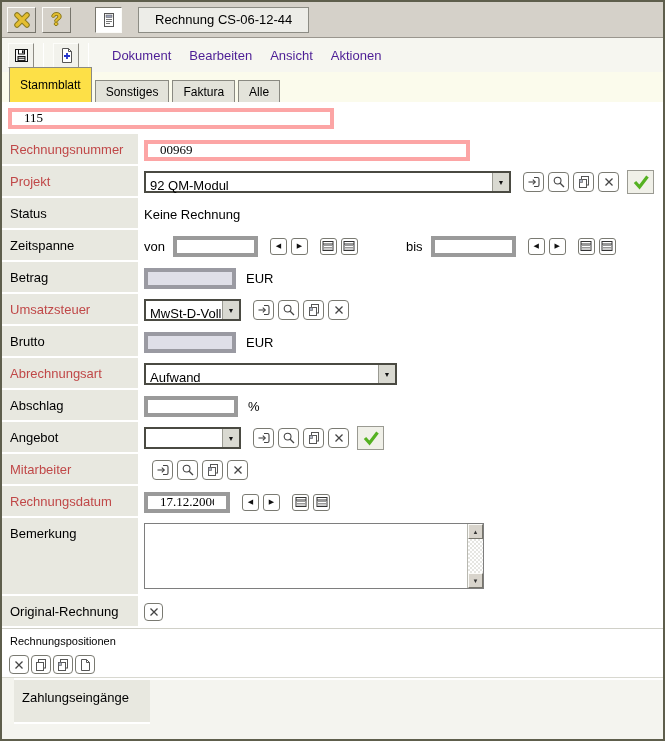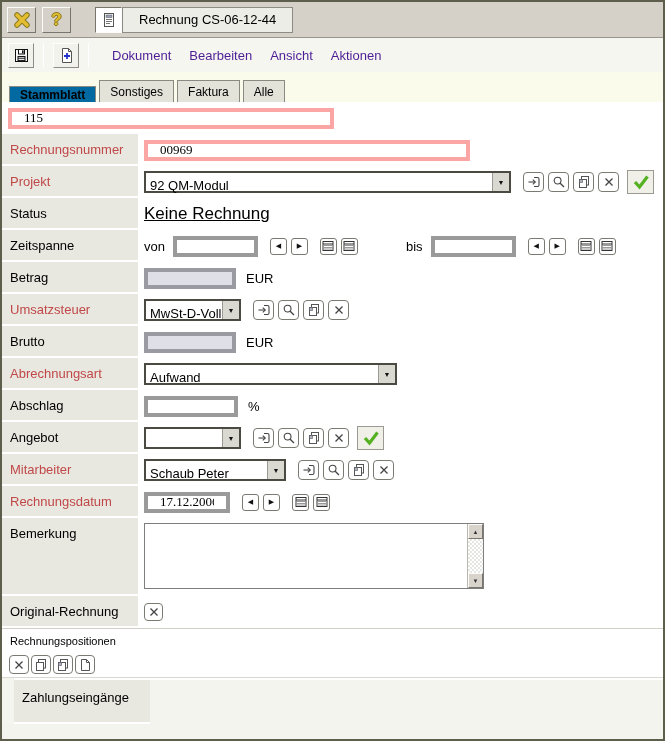--- a/index.html
+++ b/index.html
@@ -6,42 +6,42 @@
   html,body { background:#fff; font-family:"Liberation Sans","DejaVu Sans",sans-serif; }
   .window {
     width:665px; height:741px; border:2px solid #5e5e4c; background:#F5F5EF;
     position:relative; overflow:hidden;
   }
   
   .titlebar { height:36px; background:#D5D1C9; display:flex; align-items:center; padding:0 5px; border-bottom:1px solid #9a968e; }
   .tb-btn { width:29px; height:26px; background:#D5D1C9; border:1px solid; border-color:#fbfbf8 #77756c #77756c #fbfbf8; display:flex; align-items:center; justify-content:center; margin-right:6px; cursor:pointer; }
   .help-glyph { font-size:17px; font-weight:bold; color:#E4BE30; text-shadow:-1px 0 #8a7a20, 0 1px #8a7a20, 1px 0 #8a7a20, 0 -1px #8a7a20; }
   .doc-btn { width:27px; height:26px; background:#fff; border:1px solid; border-color:#77756c #fbfbf8 #fbfbf8 #77756c; display:flex; align-items:center; justify-content:center; margin:0 0 0 18px; cursor:pointer; }
-  .title-tab { height:26px; background:#EDEDE8; border:1px solid #8c8c84; display:flex; align-items:center; padding:0 16px; font-size:13px; color:#000; margin-left:0; }
+  .title-tab { height:26px; background:#EDEDE8; border:1px solid #8c8c84; display:flex; align-items:center; padding:0 16px; font-size:13px; color:#000; margin-left:16px; }
   
   .toolbar { height:34px; background:#F6F6F0; display:flex; align-items:center; padding:0 6px; }
   .tool-btn { width:26px; height:25px; background:#F2F2EC; border:1px solid; border-color:#fdfdfa #8e8c84 #8e8c84 #fdfdfa; display:flex; align-items:center; justify-content:center; cursor:pointer; }
   .sep { width:1px; height:24px; background:#c6c6be; border-right:1px solid #fff; margin:0 9px; }
   .menu { display:flex; gap:18px; margin-left:14px; }
   .menu span { color:#4c1d95; font-size:13px; cursor:pointer; }
   
   .tabstrip { height:30px; background:#FBFBEC; display:flex; align-items:flex-end; padding-left:7px; }
   .tab { height:22px; background:#E3E3DA; border:1px solid #8a8a82; border-bottom:none; display:flex; align-items:center; padding:0 10px; font-size:12px; margin-right:3px; cursor:pointer; position:relative; }
-  .tab.active { background:#0369a1; height:16px; font-weight:bold; }
+  .tab.active { background:#fde047; height:35px; font-weight:normal; }
   
   .row { display:flex; height:32px; background:#fff; }
   .row.tall { height:78px; }
   .lbl { width:136px; flex:0 0 136px; background:#E8E8E0; border-bottom:2px solid #fff; padding:8px 4px 0 8px; font-size:13px; color:#000; }
   .lbl.req { color:#C04848; }
   .ct { flex:1; background:#fff; display:flex; align-items:center; padding-left:6px; gap:4px; }
   .ct.top { align-items:flex-start; padding-top:3px; }
   .ti { height:21px; border:4px solid #fca5a5; background:#fff; font-size:13px; padding:0 12px; font-family:Liberation Serif, serif; }
   .ti.dis { background:#DFDFE8; border-color:#9a9aa2; }
   .unit { font-size:13px; margin-left:6px; }
-  .statustext { font-size:17px;text-decoration:underline; }
+  .statustext { font-size:13px; }
   .inlbl { font-size:13px; margin-right:4px; }
   
   .combo { height:22px; border:2px solid #4a4a42; background:#fff; display:flex; align-items:stretch; cursor:pointer; }
   .combo .val { flex:1; font-size:13px; padding:12px 4px; display:flex; align-items:center; overflow:hidden; white-space:nowrap; }
   .combo .arr { width:17px; background:#D9D9D1; border-left:1px solid #9a9a92; display:flex; align-items:center; justify-content:center; font-size:7px; color:#111; }
   
   .ibtn { width:21px; height:20px; border:1px solid #7a7a72; border-radius:4px; background:#fff; display:flex; align-items:center; justify-content:center; cursor:pointer; padding:0; }
   .navbtn { width:17px; height:17px; border:1px solid #7a7a72; border-radius:3px; background:#fff; display:flex; align-items:center; justify-content:center; font-size:7px; color:#111; cursor:pointer; padding:0; }
   .checkbtn { width:27px; height:24px; border:1px solid #9a9a92; background:#F0F0E8; display:flex; align-items:center; justify-content:center; cursor:pointer; margin-left:4px; }
   .gap { width:40px; }
@@ -372,24 +372,20 @@
         <svg width="18" height="16" viewBox="0 0 18 16">
             <path d="M3 8 L7.5 13 L15.5 2.5" fill="none" stroke="#55B122" stroke-width="3.2"></path>
           </svg>
       </div>
     </div>
   </div>
 
   <div class="row">
     <div class="lbl req">Mitarbeiter</div>
     <div class="ct">
-      <div class="combo" style="width:142px">
-        <span class="val">Schaub Peter</span>
-        <span class="arr">▼</span>
-      </div>
       <span style="width:4px"></span>
       <button class="ibtn">
         <svg width="14" height="14" viewBox="0 0 14 14">
             <path d="M7 2.5 H10.5 A1.5 1.5 0 0 1 12 4 V10 A1.5 1.5 0 0 1 10.5 11.5 H7" fill="none" stroke="#444" stroke-width="1.1"></path>
             <line x1="1.5" y1="7" x2="8" y2="7" stroke="#444" stroke-width="1.1"></line>
             <path d="M5.8 4.6 L8.3 7 L5.8 9.4" fill="none" stroke="#444" stroke-width="1.1"></path>
           </svg>
       </button>
       <button class="ibtn">
         <svg width="14" height="14" viewBox="0 0 14 14">

